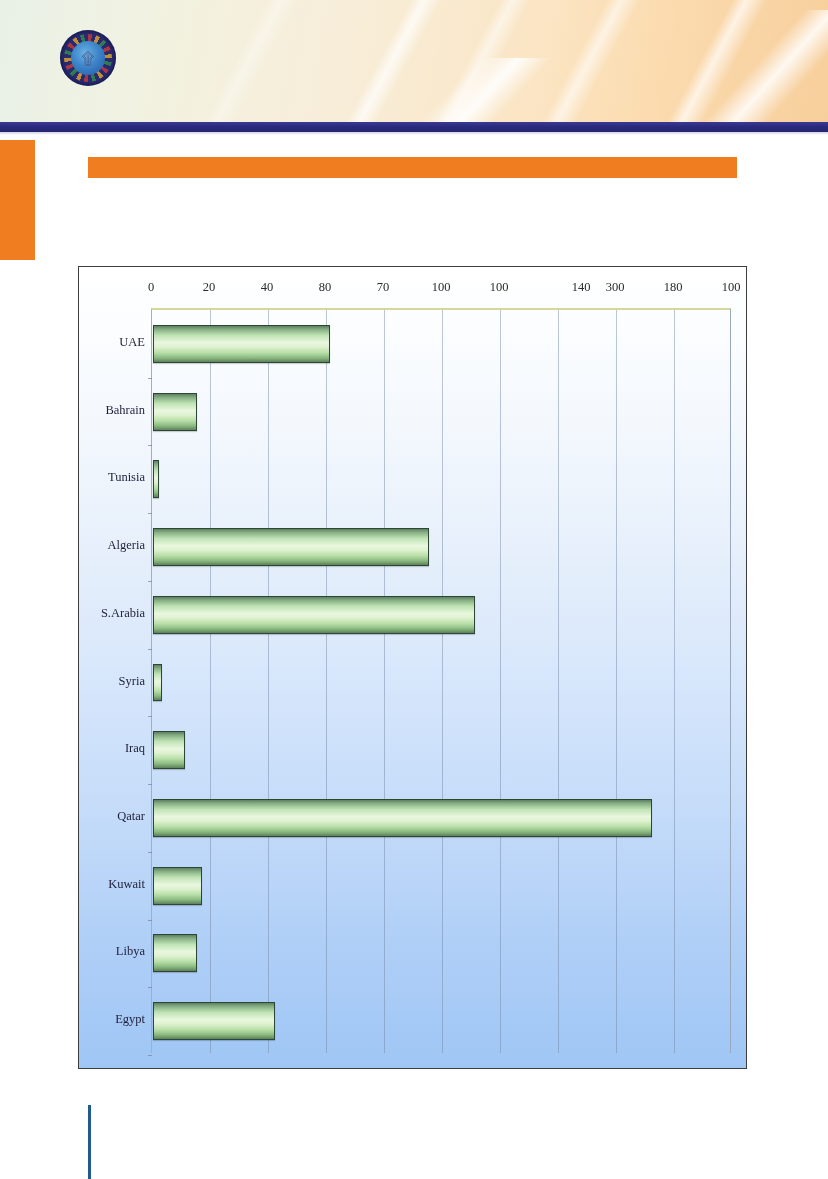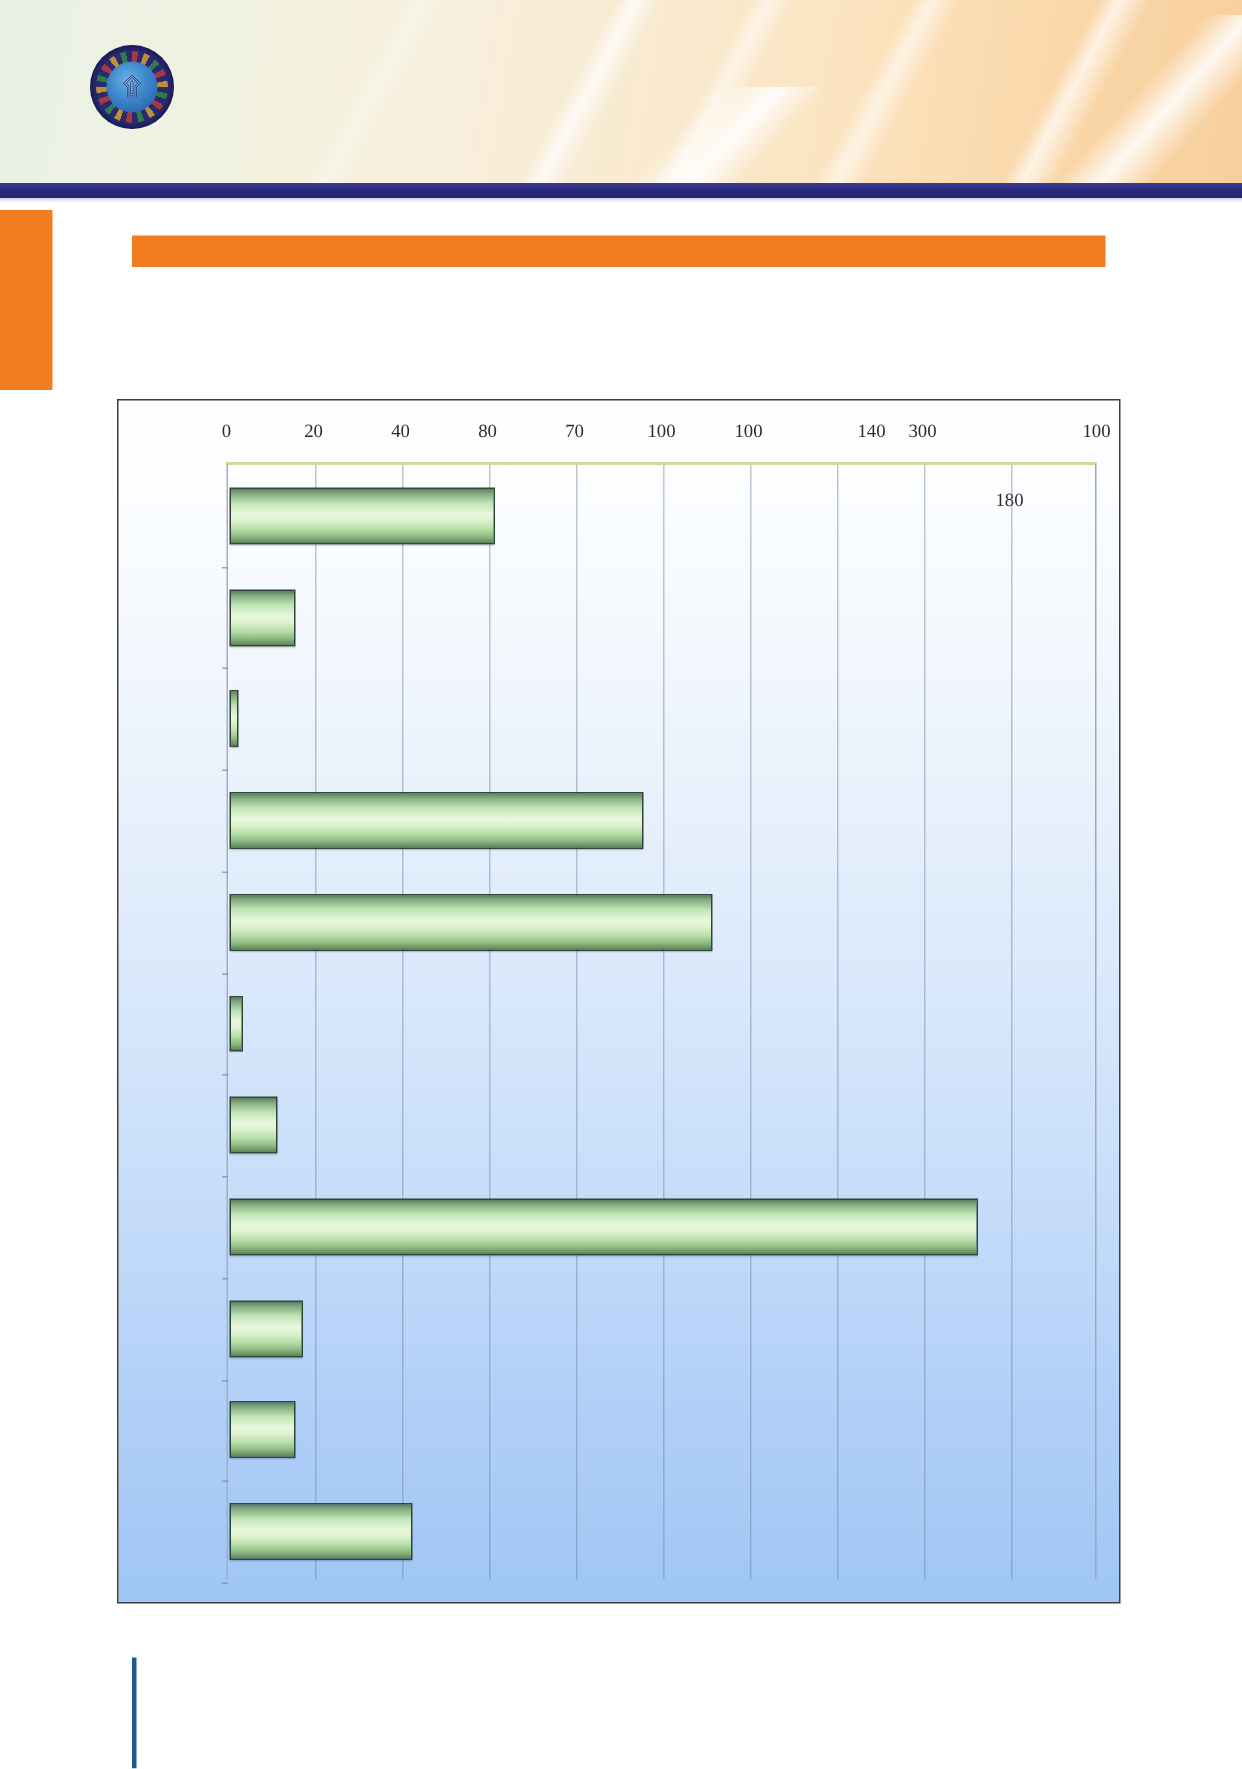--- a/index.html
+++ b/index.html
@@ -297,21 +297,21 @@
   <div class="x-axis-labels" id="x-axis-labels">
       <span class="x-tick" style="left: 0px;">0</span>
       <span class="x-tick" style="left: 58px;">20</span>
       <span class="x-tick" style="left: 116px;">40</span>
       <span class="x-tick" style="left: 174px;">80</span>
       <span class="x-tick" style="left: 232px;">70</span>
       <span class="x-tick" style="left: 290px;">100</span>
       <span class="x-tick" style="left: 348px;">100</span>
       <span class="x-tick" style="left: 406px; margin-left: 24px;">140</span>
       <span class="x-tick" style="left: 464px;">300</span>
-      <span class="x-tick" style="left: 522px; margin-top: 46px;">180</span>
+      <span class="x-tick" style="left: 522px;">180</span>
       <span class="x-tick" style="left: 580px;">100</span>
     </div>
   <div class="plot" id="plot-area">
       <div class="gridline" style="left: 58px;"></div>
       <div class="gridline" style="left: 116px;"></div>
       <div class="gridline" style="left: 174px;"></div>
       <div class="gridline" style="left: 232px;"></div>
       <div class="gridline" style="left: 290px;"></div>
       <div class="gridline" style="left: 348px;"></div>
       <div class="gridline" style="left: 406px;"></div>
@@ -333,15 +333,28 @@
       <div class="tick-stub" style="top: 474.091px;"></div>
       <div class="bar" title="Qatar: 172" style="top: 488.991px; height: 37.9273px; width: 498.8px;"></div>
       <div class="tick-stub" style="top: 541.818px;"></div>
       <div class="bar" title="Kuwait: 17" style="top: 556.718px; height: 37.9273px; width: 49.3px;"></div>
       <div class="tick-stub" style="top: 609.545px;"></div>
       <div class="bar" title="Libya: 15" style="top: 624.445px; height: 37.9273px; width: 43.5px;"></div>
       <div class="tick-stub" style="top: 677.273px;"></div>
       <div class="bar" title="Egypt: 42" style="top: 692.173px; height: 37.9273px; width: 121.8px;"></div>
       <div class="tick-stub" style="top: 745px;"></div>
     </div>
+  <div class="cat-labels" id="cat-labels">
+      <div class="cat-label" style="top: 33.8636px;">UAE</div>
+      <div class="cat-label" style="top: 101.591px;">Bahrain</div>
+      <div class="cat-label" style="top: 169.318px;">Tunisia</div>
+      <div class="cat-label" style="top: 237.045px;">Algeria</div>
+      <div class="cat-label" style="top: 304.773px;">S.Arabia</div>
+      <div class="cat-label" style="top: 372.5px;">Syria</div>
+      <div class="cat-label" style="top: 440.227px;">Iraq</div>
+      <div class="cat-label" style="top: 507.955px;">Qatar</div>
+      <div class="cat-label" style="top: 575.682px;">Kuwait</div>
+      <div class="cat-label" style="top: 643.409px;">Libya</div>
+      <div class="cat-label" style="top: 711.136px;">Egypt</div>
+    </div>
 </div>
 
 <div class="bottom-vline"></div>
 
 </body></html>

